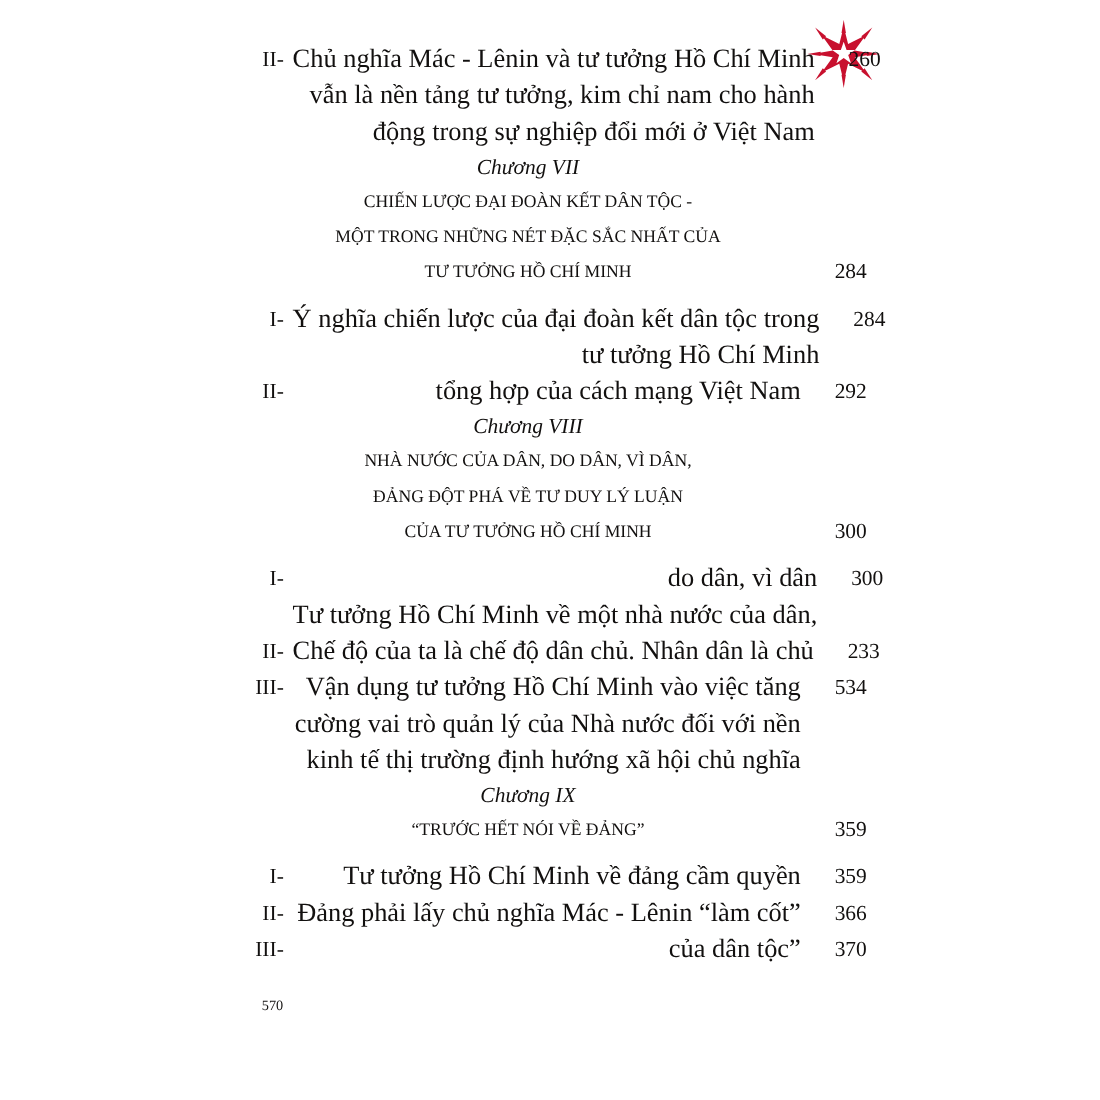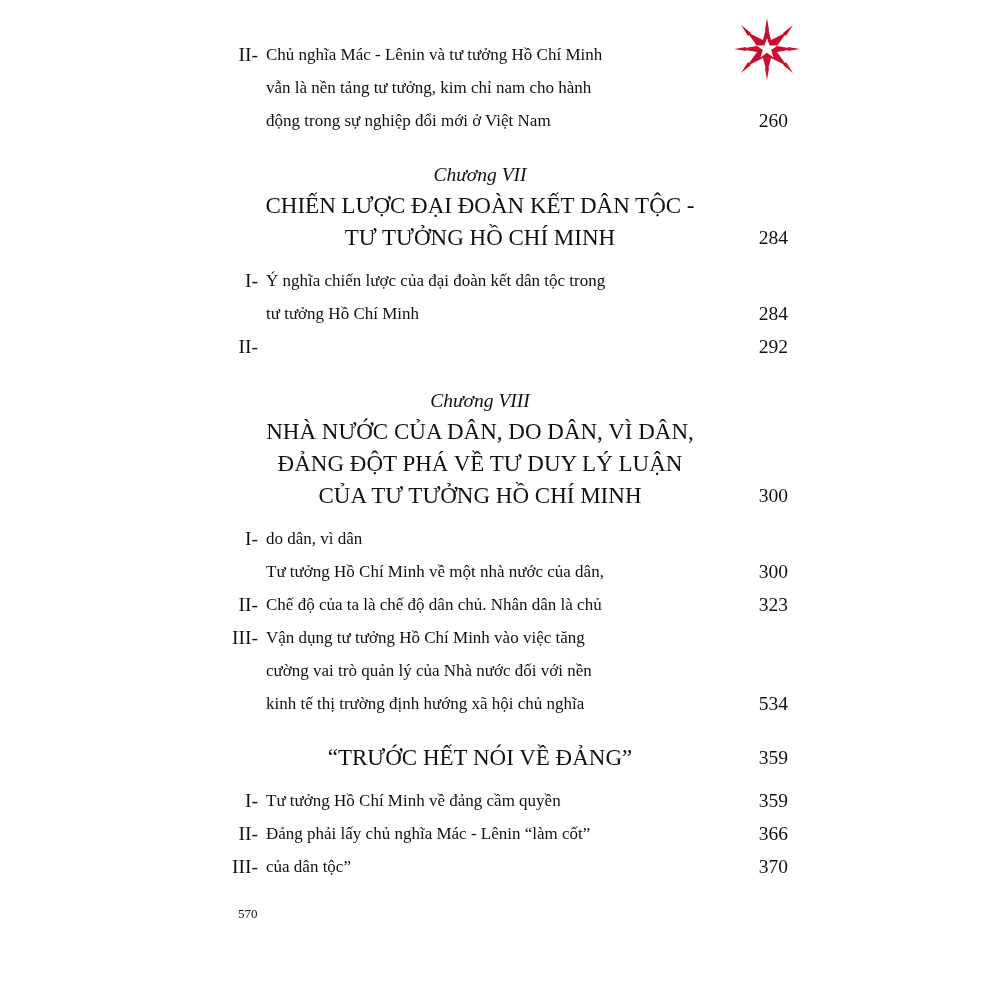--- a/index.html
+++ b/index.html
@@ -57,50 +57,50 @@
   .entry {
     display: flex;
     align-items: stretch;
     width: 100%;
     margin-bottom: 0px;
   }
   .entry .lines {
     flex: 1 1 auto;
   }
   .entry .line {
-    font-size: 17px;
+    font-size: 24px;
     line-height: 33px;
     white-space: nowrap;
+    text-align: right;
   }
   .entry .pages {
     width: 60px;
     flex: 0 0 60px;
     display: flex;
     flex-direction: column;
-    justify-content: flex-end;
+    justify-content: flex-start;
     align-items: flex-end;
     font-size: 19.5px;
     line-height: 33px;
   }
 
   
   .chapter {
-    margin-top: 22px;
     margin-bottom: 10px;
   }
   .chapter .chap-label {
     text-align: center;
     font-style: italic;
     font-size: 19.5px;
     line-height: 31px;
     padding-right: 60px;
   }
   .chapter .chap-title-line {
     text-align: center;
-    font-size: 23px;
+    font-size: 16px;
     line-height: 32px;
     white-space: nowrap;
   }
   .chapter .chap-body {
     display: flex;
     align-items: stretch;
   }
   .chapter .chap-body .titles {
     flex: 1 1 auto;
   }
@@ -158,20 +158,21 @@
       <div class="pages">
         <span>260</span>
       </div>
     </div>
 
     <div class="chapter">
       <div class="chap-label">Chương VII</div>
       <div class="chap-body">
         <div class="titles">
           <div class="chap-title-line">CHIẾN LƯỢC ĐẠI ĐOÀN KẾT DÂN TỘC -</div>
+          <div class="chap-title-line">MỘT TRONG NHỮNG NÉT ĐẶC SẮC NHẤT CỦA</div>
           <div class="chap-title-line">TƯ TƯỞNG HỒ CHÍ MINH</div>
         </div>
         <div class="pages">
           <span>284</span>
         </div>
       </div>
     </div>
 
     <div class="entry">
       <div class="num-col">I-</div>
@@ -180,20 +181,21 @@
         <div class="line">tư tưởng Hồ Chí Minh</div>
       </div>
       <div class="pages">
         <span>284</span>
       </div>
     </div>
 
     <div class="entry">
       <div class="num-col">II-</div>
       <div class="lines">
+        <div class="line">tổng hợp của cách mạng Việt Nam</div>
       </div>
       <div class="pages">
         <span>292</span>
       </div>
     </div>
 
     <div class="chapter">
       <div class="chap-label">Chương VIII</div>
       <div class="chap-body">
         <div class="titles">
@@ -217,37 +219,38 @@
         <span>300</span>
       </div>
     </div>
 
     <div class="entry">
       <div class="num-col">II-</div>
       <div class="lines">
         <div class="line">Chế độ của ta là chế độ dân chủ. Nhân dân là chủ</div>
       </div>
       <div class="pages">
-        <span>323</span>
+        <span>233</span>
       </div>
     </div>
 
     <div class="entry">
       <div class="num-col">III-</div>
       <div class="lines">
         <div class="line">Vận dụng tư tưởng Hồ Chí Minh vào việc tăng</div>
         <div class="line">cường vai trò quản lý của Nhà nước đối với nền</div>
         <div class="line">kinh tế thị trường định hướng xã hội chủ nghĩa</div>
       </div>
       <div class="pages">
         <span>534</span>
       </div>
     </div>
 
     <div class="chapter">
+      <div class="chap-label">Chương IX</div>
       <div class="chap-body">
         <div class="titles">
           <div class="chap-title-line">“TRƯỚC HẾT NÓI VỀ ĐẢNG”</div>
         </div>
         <div class="pages">
           <span>359</span>
         </div>
       </div>
     </div>
 

